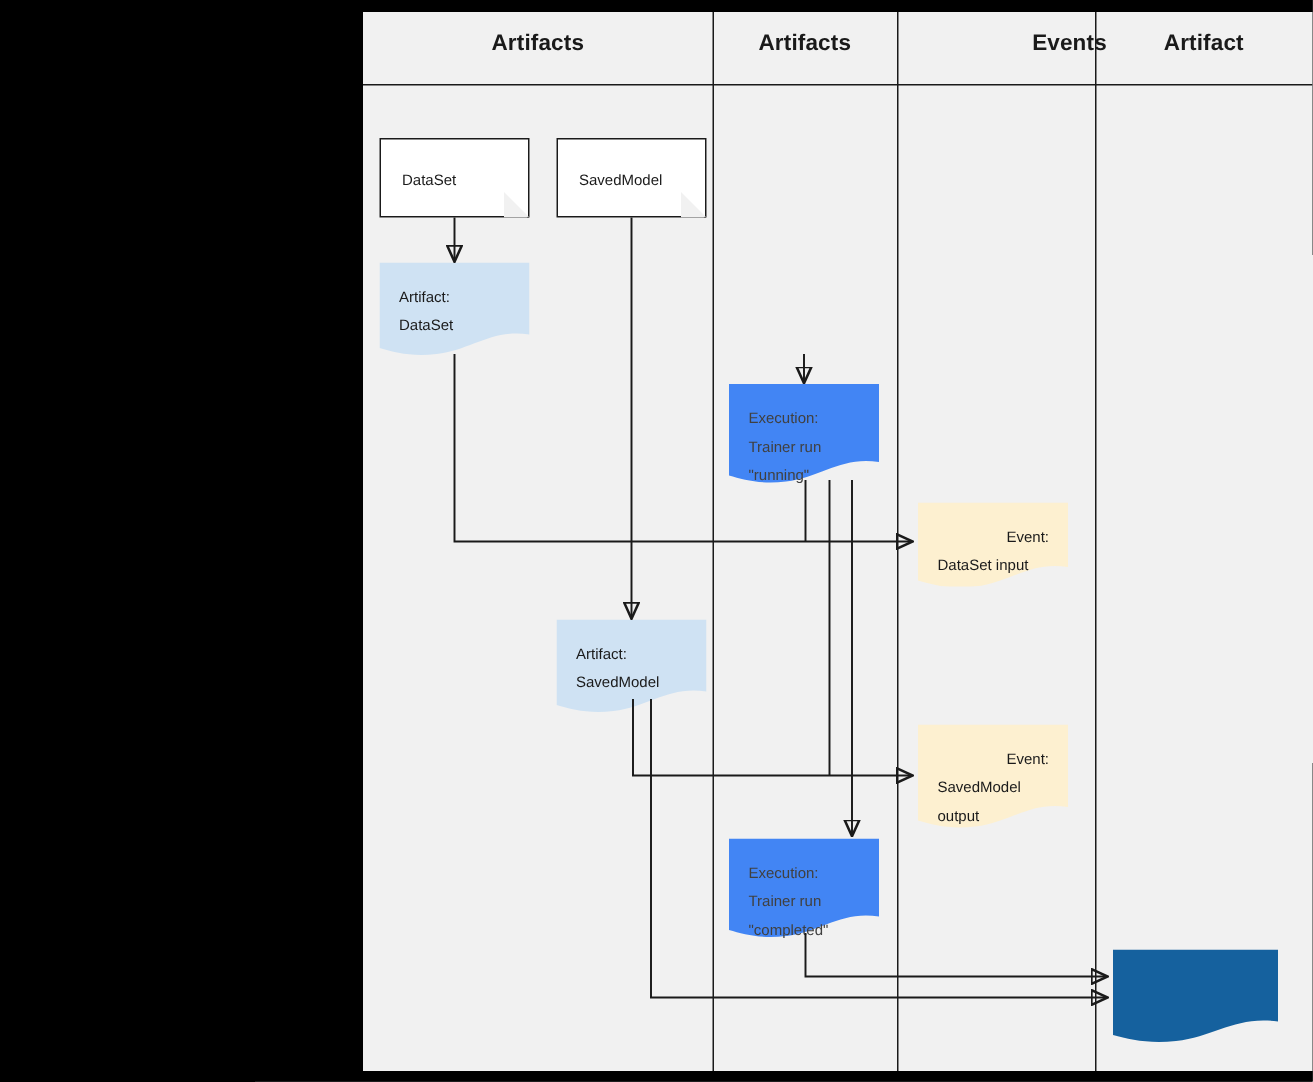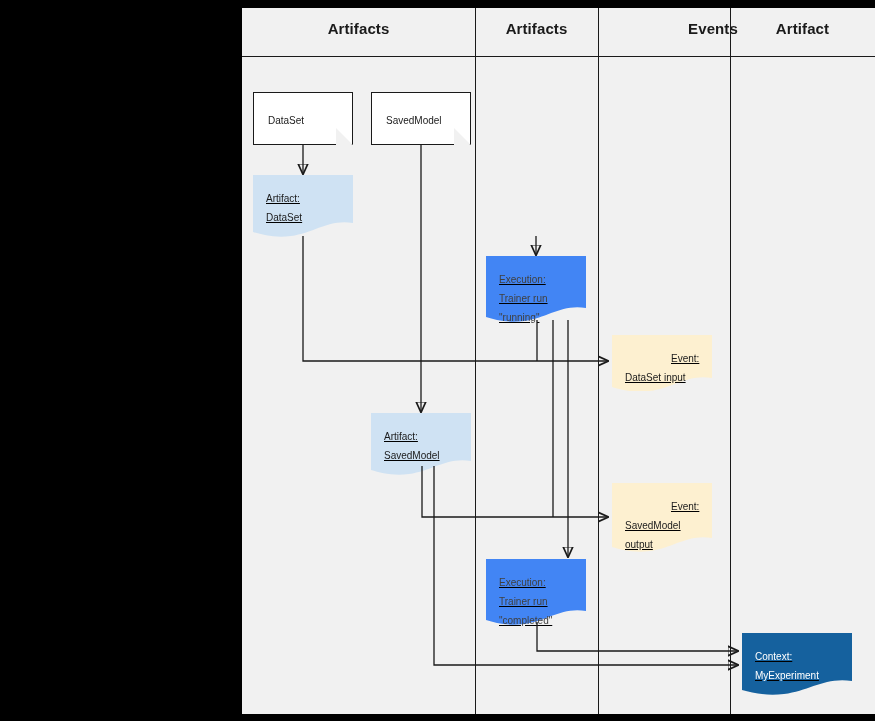--- a/index.html
+++ b/index.html
@@ -91,21 +91,20 @@
     position: absolute;
     right: 0; bottom: 0;
     width: 23px; height: 1.3px;
     background: #1a1a1a;
     transform-origin: right bottom;
     transform: rotate(-45deg);
   }
   
   .wave {
     padding: 13px 0 0 13px;
-    text-decoration: underline;
   }
   .wave svg {
     position: absolute;
     left: 0; top: 0;
     width: 100%;
     height: 100%;
     z-index: 1;
   }
   .wave .label { padding-left: 0; }
   .artifact .label { color: #1a1a1a; }
@@ -227,18 +226,16 @@
       </svg>
       <span class="label">Event:
 SavedModel
 output</span>
     </div>
 
     <div class="node wave context" style="left:500px; top:625px; width:110px; height:62px;">
       <svg viewBox="0 0 110 62" preserveAspectRatio="none">
         <path d="M0,0 L110,0 L110,48 C82,44 68,58 42,61 C24,63 11,60 0,57 Z" fill="#15619e"></path>
       </svg>
-      <span class="label">Context:
-MyExperiment</span>
     </div>
 
   </div>
 </div>
 
 </body></html>

